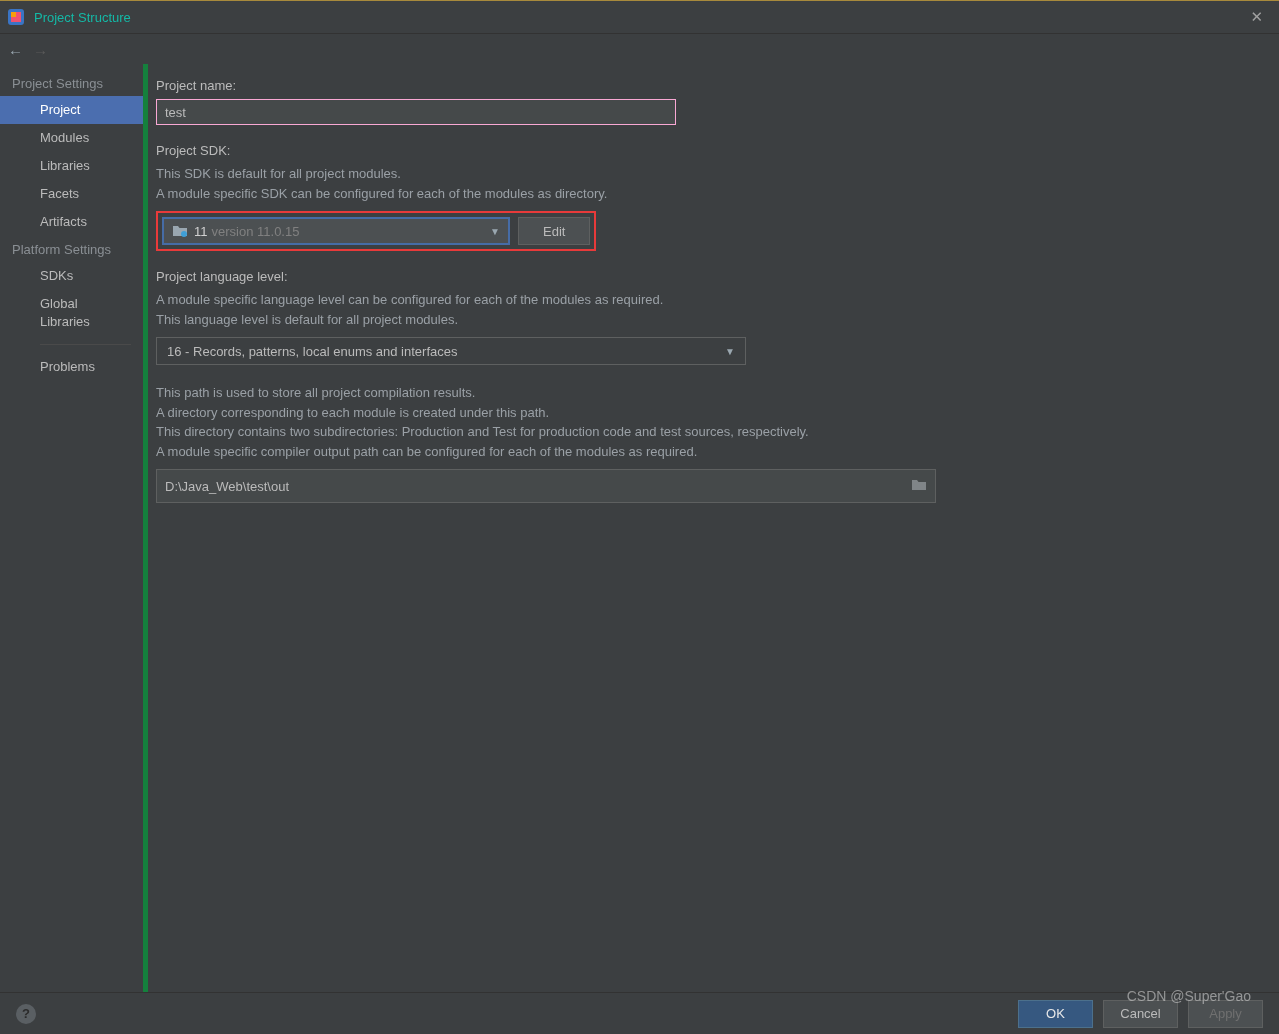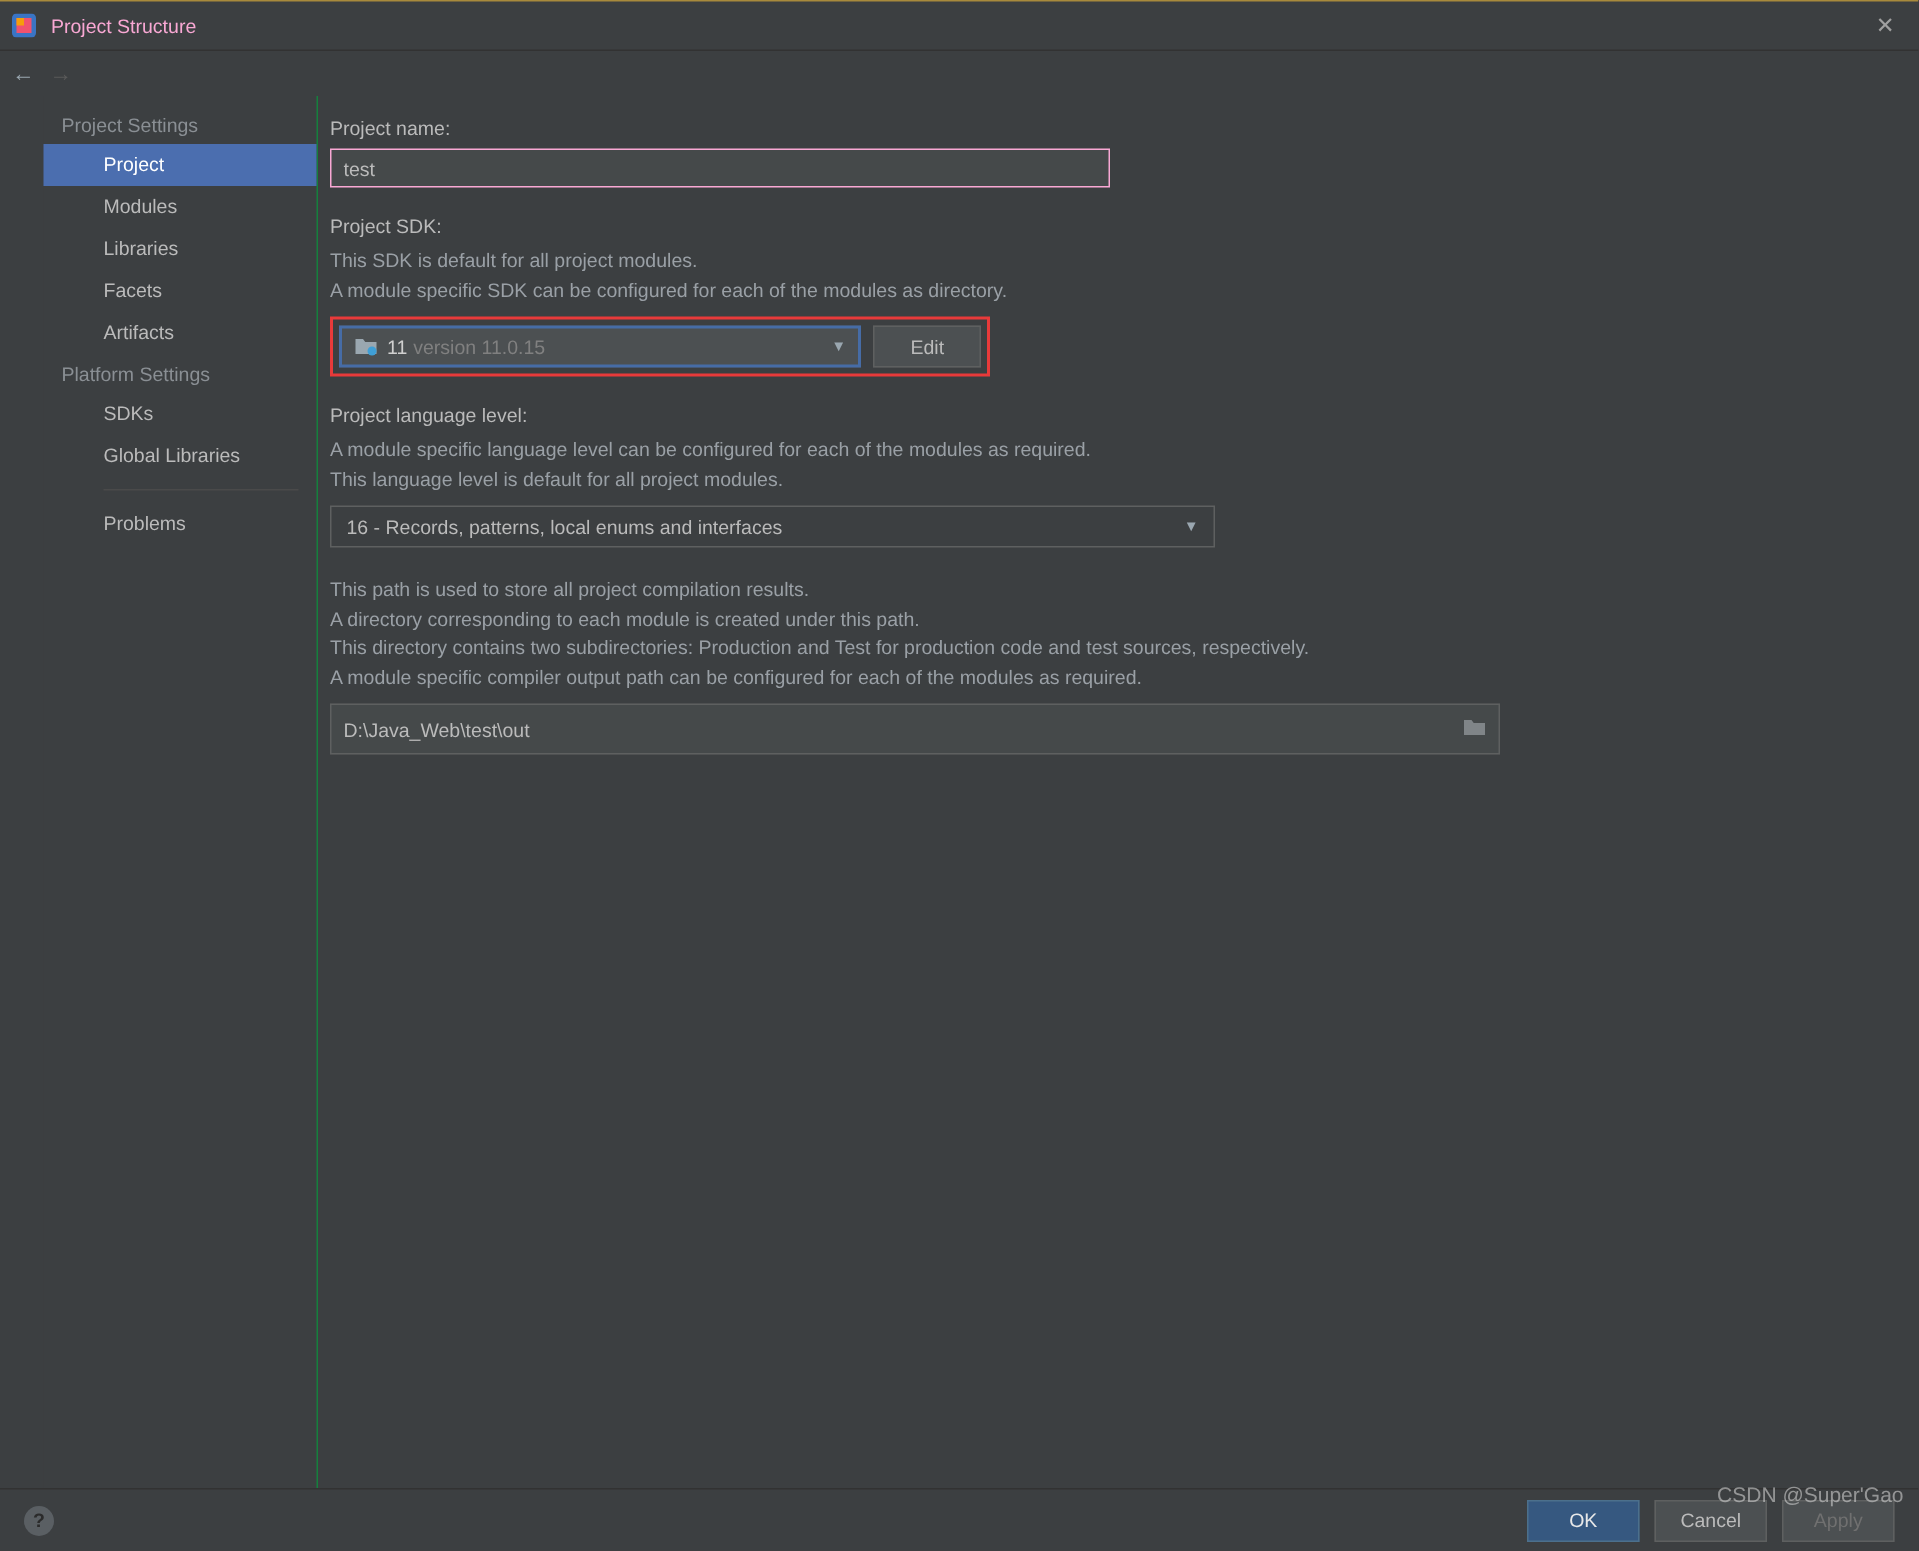--- a/index.html
+++ b/index.html
@@ -22,40 +22,39 @@
       align-items: center;
       padding: 0 8px;
     }
     .app-icon {
       width: 16px; height: 16px;
       margin-right: 10px;
       display: inline-flex;
       align-items: center;
       justify-content: center;
     }
-    .title-text { color: #f9a8d4; font-size: 13px; }
+    .title-text { color: #14b8a6; font-size: 13px; }
     .titlebar-spacer { flex: 1; }
     .close-x { color: #a0a0a0; font-size: 15px; padding: 4px 8px; cursor: pointer; }
     .navbar {
       height: 30px;
       display: flex;
       align-items: center;
       padding: 0 8px;
       gap: 10px;
       background: #3c3f41;
     }
     .nav-arrow { color: #9aa7b0; font-size: 15px; cursor: pointer; }
     .nav-arrow.disabled { color: #5a5a5a; }
     .main { display: flex; height: calc(100% - 64px - 42px); }
     .sidebar {
-      width: 183px;
-      background: #3c3f41;
-      border-right: 1px solid #15803d;
+      width: 148px;
+      background: #3c3f41;
+      border-right: 5px solid #15803d;
       padding-top: 6px;
-      margin-left: 29px;
     }
     .sidebar-heading {
       padding: 6px 12px 5px 12px;
       color: #8a8f94;
       font-size: 13px;
     }
     .sidebar-item {
       padding: 5px 12px 5px 40px;
       color: #bbbbbb;
       cursor: pointer;
@@ -189,21 +188,21 @@
       font-size: 13px;
     }
     .footer-btn.primary {
       background: #365880;
       border-color: #4c708c;
       color: #e8e8e8;
     }
     .footer-btn.disabled { color: #707070; }
     .watermark {
       position: absolute;
-      right: 10px;
+      right: 28px;
       bottom: 30px;
       color: rgba(220,220,220,0.55);
       font-size: 14px;
       pointer-events: none;
     }
   </style>
 </head>
 <body>
 
 <div class="titlebar">

